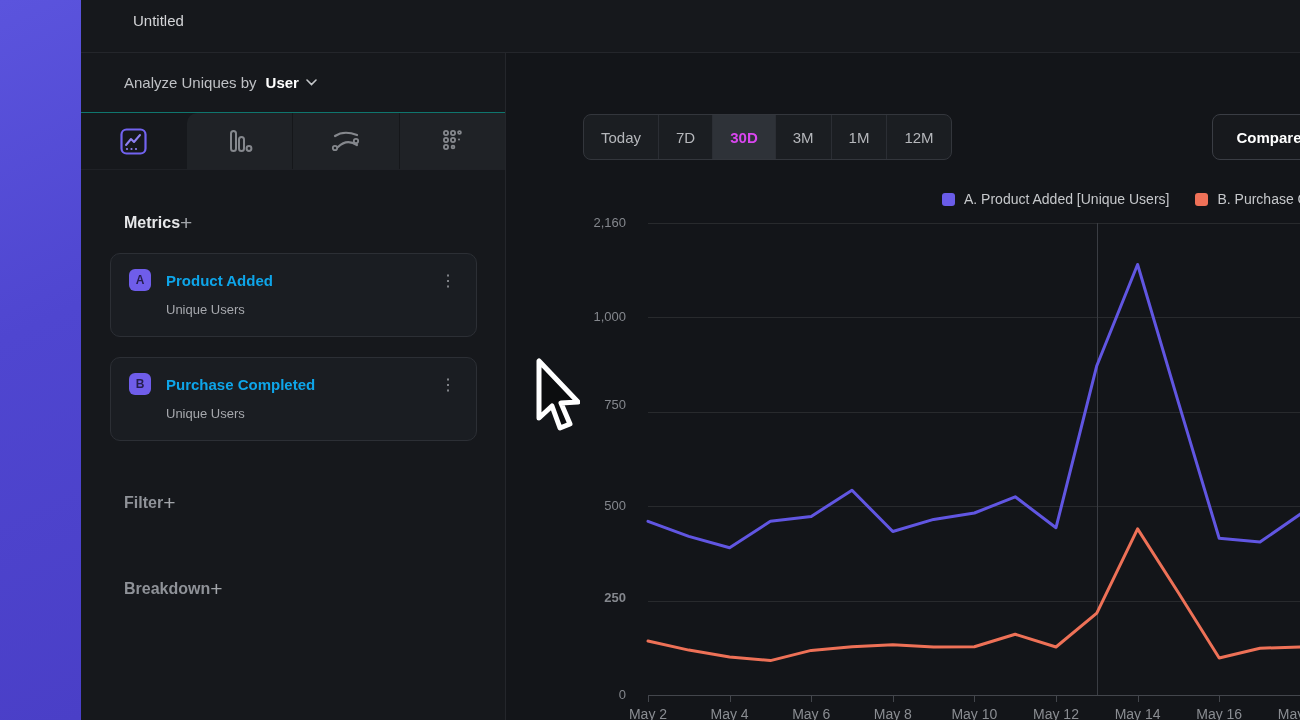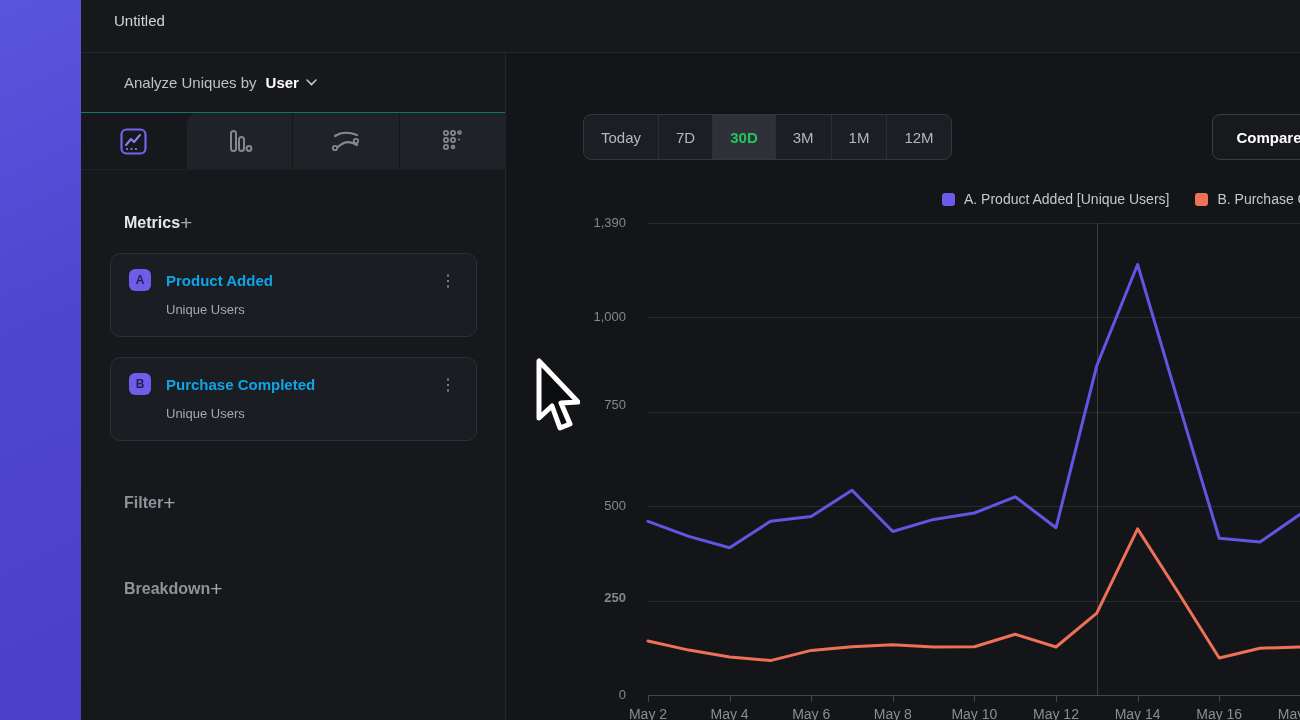--- a/index.html
+++ b/index.html
@@ -7,21 +7,21 @@
     font-family:"Liberation Sans", sans-serif; }
   .stage { position:relative; width:1300px; height:720px; overflow:hidden; }
 
   
   .gradient-strip { position:absolute; left:0; top:0; width:81px; height:720px;
     background:linear-gradient(155deg,#5b54dd 0%,#4f46d0 45%,#4a3fc7 100%); }
 
   
   .app { position:absolute; left:81px; top:0; width:1219px; height:720px; background:#131519; }
   .topbar { height:53px; border-bottom:1px solid #24262b; background:#16181c; }
-  .window-title { padding-left:33px; line-height:42px; font-size:15px; color:#d4d5d8; }
+  .window-title { padding-left:52px; line-height:42px; font-size:15px; color:#d4d5d8; }
 
   .content { display:flex; height:667px; }
 
   
   .sidebar { width:425px; background:#16181c; border-right:1px solid #24262b; position:relative; }
   .analyze-row { height:60px; display:flex; align-items:center; padding-left:43px;
     border-bottom:1px solid #0f766e; }
   .analyze-label { font-size:15px; color:#bfc1c5; margin-right:9px; }
   .analyze-value { font-size:15px; color:#ffffff; font-weight:700; margin-right:7px; }
   .chev { width:11px; height:7px; }
@@ -55,21 +55,21 @@
 
   
   .main { flex:1; position:relative; background:#131519; }
 
   .range-toolbar { position:absolute; left:77px; top:61px; height:46px; display:flex;
     align-items:stretch; border:1px solid #33363c; border-radius:8px; background:#1b1e22;
     overflow:hidden; }
   .range-btn { display:flex; align-items:center; gap:10px; padding:0 17px; font-size:15px;
     color:#b5b7bb; cursor:pointer; white-space:nowrap; }
   .range-btn + .range-btn { border-left:1px solid #2b2e34; }
-  .range-btn.selected { background:#2e3238; color:#22c55e; font-weight:700; }
+  .range-btn.selected { background:#2e3238; color:#d946ef; font-weight:700; }
 
   .compare-btn { position:absolute; left:706px; top:61px; height:46px; width:114px;
     border:1px solid #3a3d44; border-radius:8px; background:#17191d; color:#ffffff;
     font-size:15px; font-weight:700; display:flex; align-items:center; justify-content:center;
     cursor:pointer; }
 
   .legend { position:absolute; top:138px; left:436px; display:flex; gap:26px; white-space:nowrap; }
   .legend-item { display:flex; align-items:center; gap:9px; font-size:14px; color:#c6c8cb; }
   .legend-swatch { width:13px; height:13px; border-radius:3px; }
 
@@ -191,21 +191,21 @@
             <div class="ytick-label" style="top: 634px;">0</div>
             <div class="gridline" style="left: 142px; width: 652px; top: 547.6px;"></div>
             <div class="ytick-label" style="top: 537px; font-weight: bold;">250</div>
             <div class="gridline" style="left: 142px; width: 652px; top: 453.2px;"></div>
             <div class="ytick-label" style="top: 445.2px;">500</div>
             <div class="gridline" style="left: 142px; width: 652px; top: 358.8px;"></div>
             <div class="ytick-label" style="top: 344px;">750</div>
             <div class="gridline" style="left: 142px; width: 652px; top: 264.4px;"></div>
             <div class="ytick-label" style="top: 256.4px;">1,000</div>
             <div class="gridline" style="left: 142px; width: 652px; top: 170px;"></div>
-            <div class="ytick-label" style="top: 162px;">1,390</div>
+            <div class="ytick-label" style="top: 162px;">2,160</div>
             <div class="xaxis-line" style="left: 142px; width: 652px; top: 642px;"></div>
             <div class="xaxis-tick" style="left: 142px; top: 642px;"></div>
             <div class="xtick-label" style="left: 102px; top: 653px;">May 2</div>
             <div class="xaxis-tick" style="left: 223.6px; top: 642px;"></div>
             <div class="xtick-label" style="left: 183.6px; top: 653px;">May 4</div>
             <div class="xaxis-tick" style="left: 305.2px; top: 642px;"></div>
             <div class="xtick-label" style="left: 265.2px; top: 653px;">May 6</div>
             <div class="xaxis-tick" style="left: 386.8px; top: 642px;"></div>
             <div class="xtick-label" style="left: 346.8px; top: 653px;">May 8</div>
             <div class="xaxis-tick" style="left: 468.4px; top: 642px;"></div>

